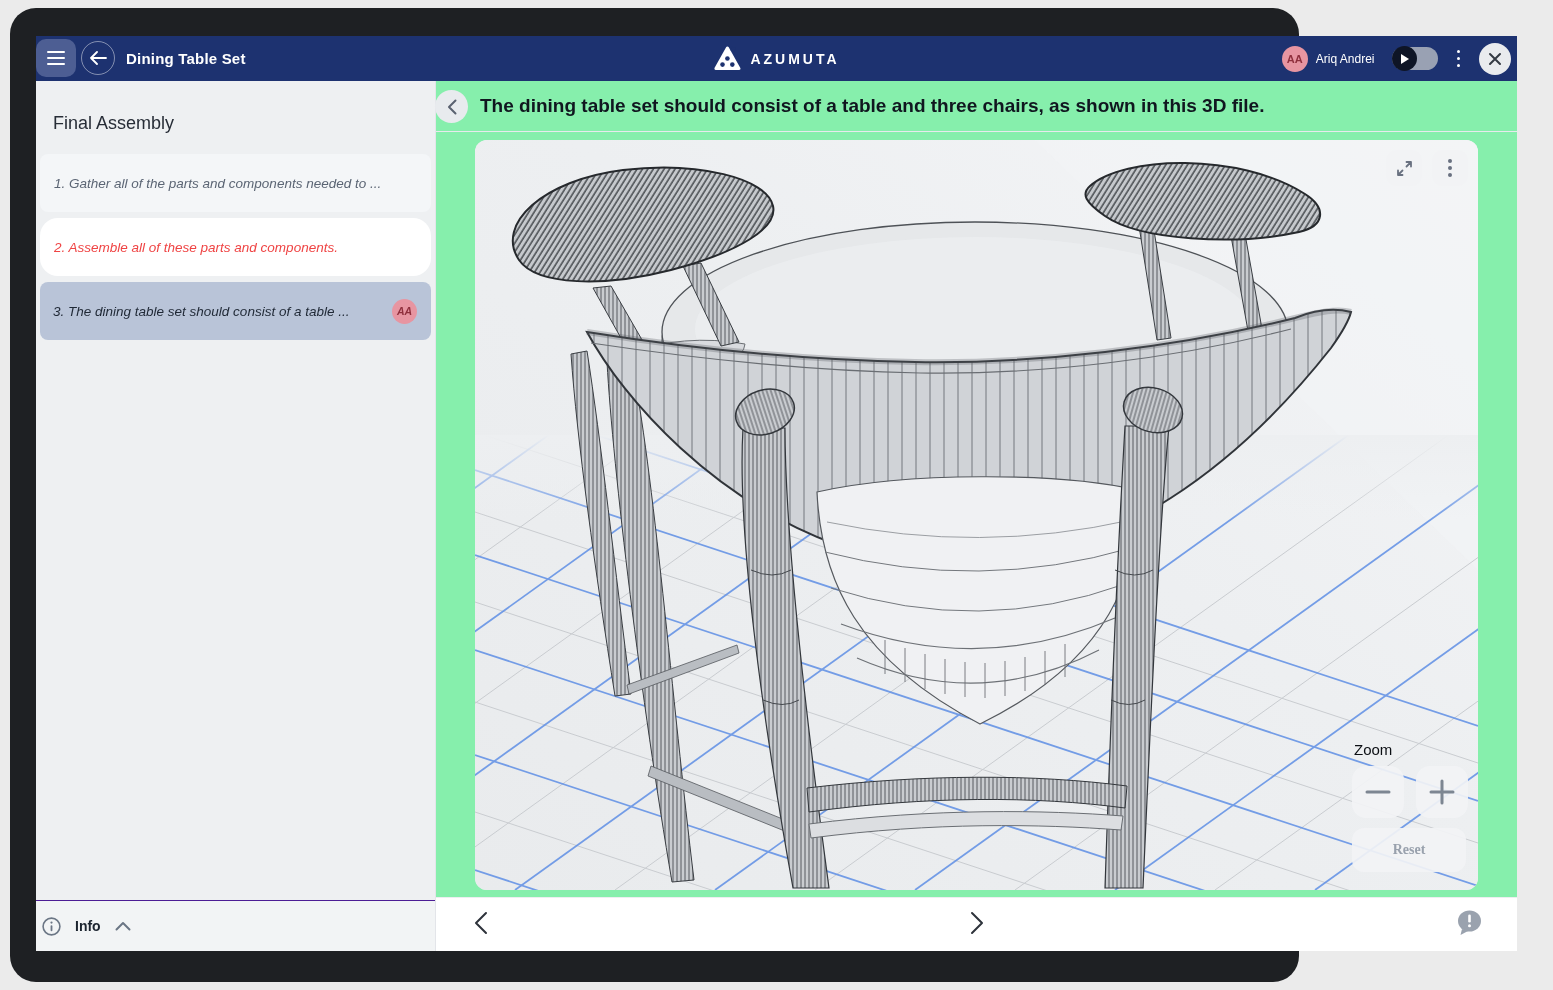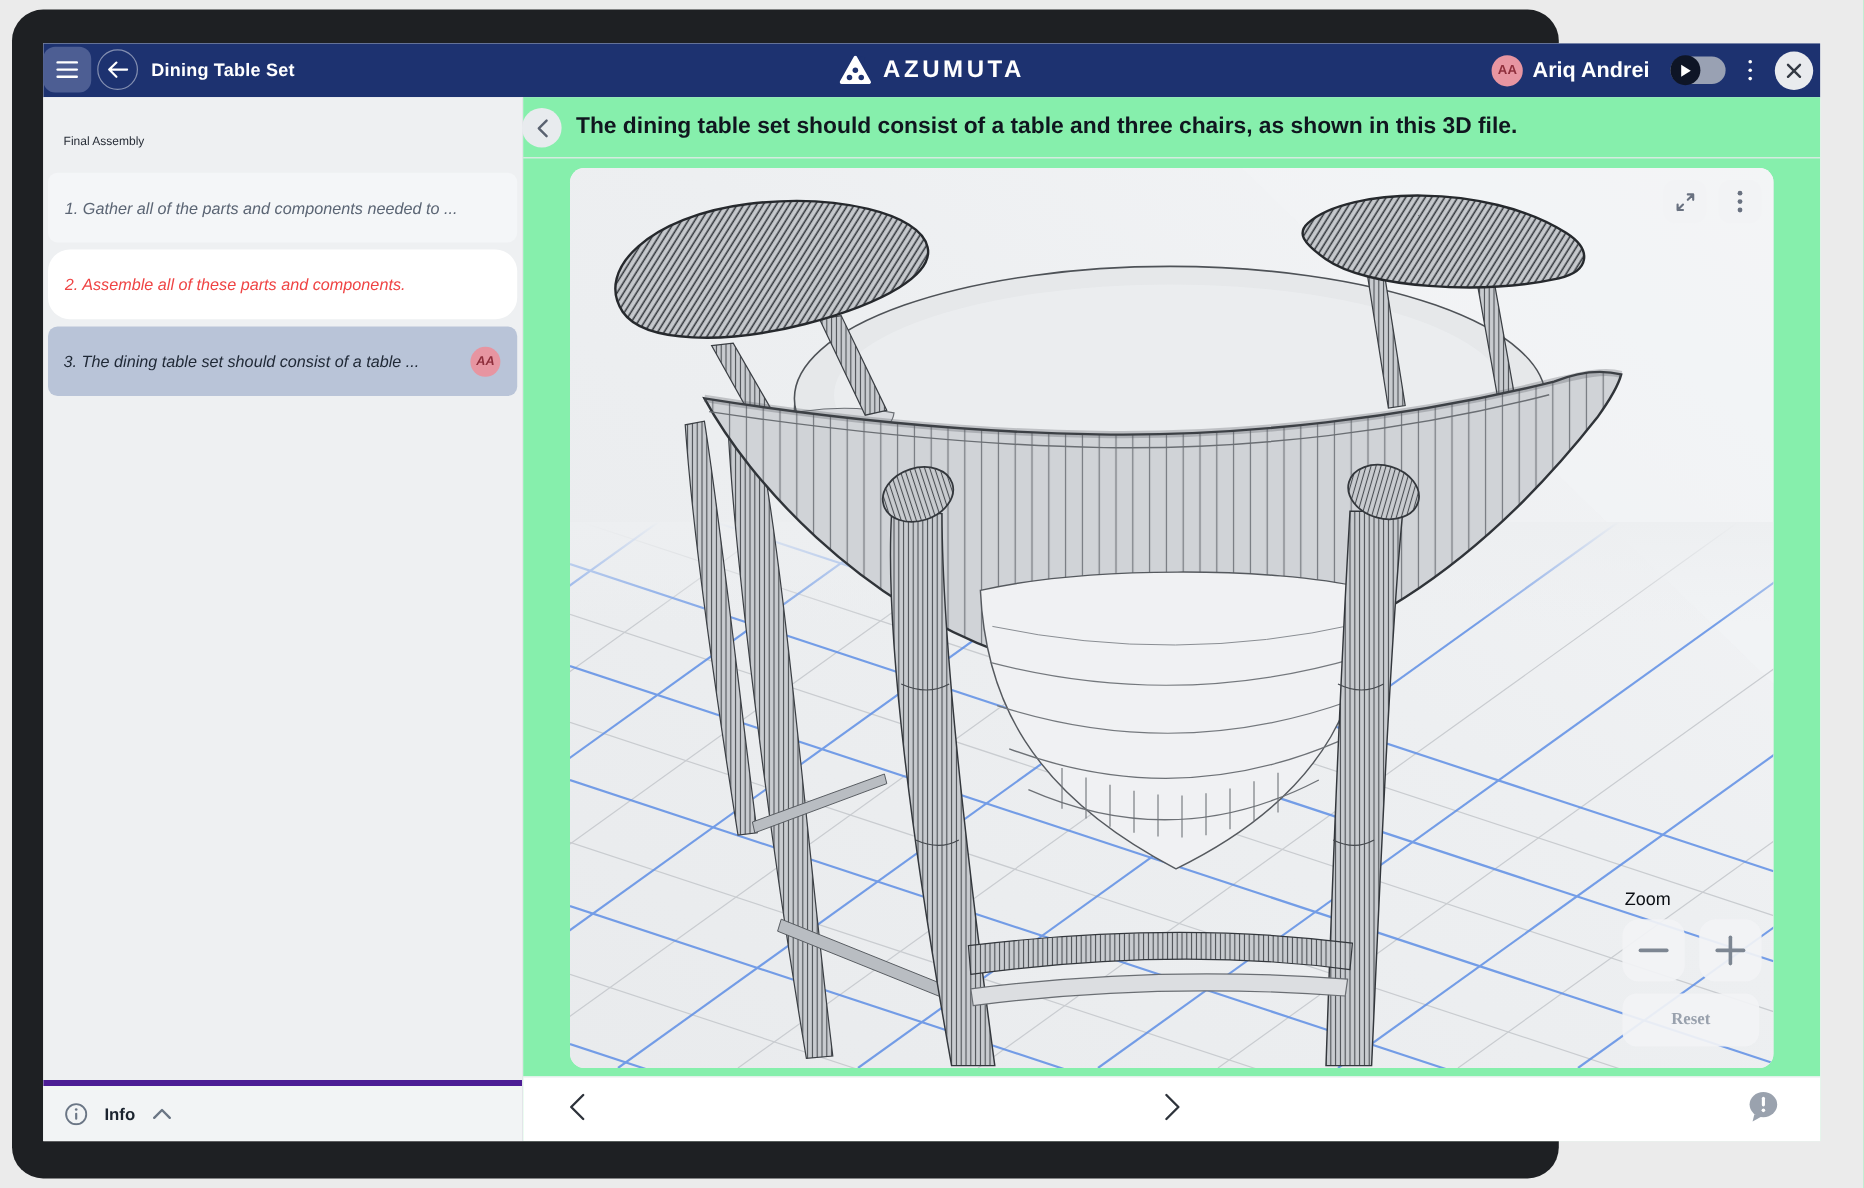--- a/index.html
+++ b/index.html
@@ -37,32 +37,32 @@
     color:#fff;
   }
   .topbar-title {
     position:absolute; left:90px; top:0; height:45px; display:flex; align-items:center;
     color:#fff; font-size:15px; font-weight:700; letter-spacing:.2px;
   }
   .brand {
     position:absolute; left:50%; top:0; height:45px; transform:translateX(-50%);
     display:flex; align-items:center; gap:10px;
   }
-  .brand-text { color:#fff; font-size:20px; font-weight:700; letter-spacing:3px; }
+  .brand-text { color:#fff; font-size:14px; font-weight:700; letter-spacing:3px; }
   .topbar-right {
     position:absolute; right:6px; top:0; height:45px;
     display:flex; align-items:center; gap:13px;
   }
   .user-chip { display:flex; align-items:center; gap:8px; cursor:pointer; }
   .avatar {
     width:26px; height:26px; border-radius:50%; background:#e795a1;
     color:#8f2f3c; font-size:11px; font-weight:700;
     display:flex; align-items:center; justify-content:center;
   }
-  .user-name { color:#fff; font-size:18px; font-weight:700; }
+  .user-name { color:#fff; font-size:12px; font-weight:400; }
   .play-toggle {
     position:relative; width:46px; height:23px; border-radius:12px;
     background:#99a1b3; cursor:pointer; margin-left:4px;
   }
   .play-toggle .knob {
     position:absolute; left:0; top:-1px; width:25px; height:25px; border-radius:50%;
     background:#0e1526; display:flex; align-items:center; justify-content:center;
   }
   .play-toggle .knob .tri {
     width:0; height:0; margin-left:2px;
@@ -73,40 +73,40 @@
   .close-btn {
     width:32px; height:32px; border-radius:50%; background:#e9ebee;
     display:flex; align-items:center; justify-content:center; cursor:pointer;
   }
   
   .content { position:absolute; top:45px; left:0; right:0; bottom:0; display:flex; }
   .sidebar {
     width:400px; min-width:400px; background:#eef0f2; position:relative;
     border-right:1px solid #e3e5e9;
   }
-  .sidebar-group-title { padding:32px 17px 20px 17px; font-size:10px; color:#272d37; }
+  .sidebar-group-title { padding:32px 17px 20px 17px; font-size:18px; color:#272d37; }
   .steps { padding:0 4px; }
   .step {
     border-radius:8px; padding:0 14px; height:58px; margin-bottom:6px;
     display:flex; align-items:center; font-size:13.5px; cursor:pointer;font-style:italic;
   }
   .step-1 { background:#f4f6f8; color:#5b6574; }
   .step-2 { background:#ffffff; color:#ef4444;border-radius:18px; }
   .step-3 { background:#b9c4d8; color:#1f2835;padding-left:13px; }
   .step-label { white-space:nowrap; overflow:hidden; }
   .step-badge {
     margin-left:auto; width:25px; height:25px; border-radius:50%;
     background:#e795a1; color:#8f2f3c; font-size:10.5px; font-weight:700;
     display:flex; align-items:center; justify-content:center; flex:none;
   }
   .sidebar-group-bottom { padding:28px 17px; font-size:14px; color:#272d37; }
   .sidebar-footer {
     position:absolute; left:0; right:0; bottom:0; height:51px;
-    background:#f2f4f5; border-top:5px solid #4c1d95;
-    display:flex; align-items:center; gap:14px; padding-left:18px; cursor:pointer;text-align:center;
+    background:#f2f4f5; border-top:1px solid #4c1d95;
+    display:flex; align-items:center; gap:14px; padding-left:6px; cursor:pointer;text-align:center;
   }
   .info-label { font-size:14px; font-weight:700; color:#1c242f; }
   
   .main { flex:1; position:relative; background:#86efac; }
   .heading-row {
     position:absolute; top:0; left:0; right:0; height:51px;
     border-bottom:1px solid #e8eaed; display:flex; align-items:center;
   }
   .heading-back {
     position:absolute; left:-1px; top:9px; width:33px; height:33px; border-radius:50%;

